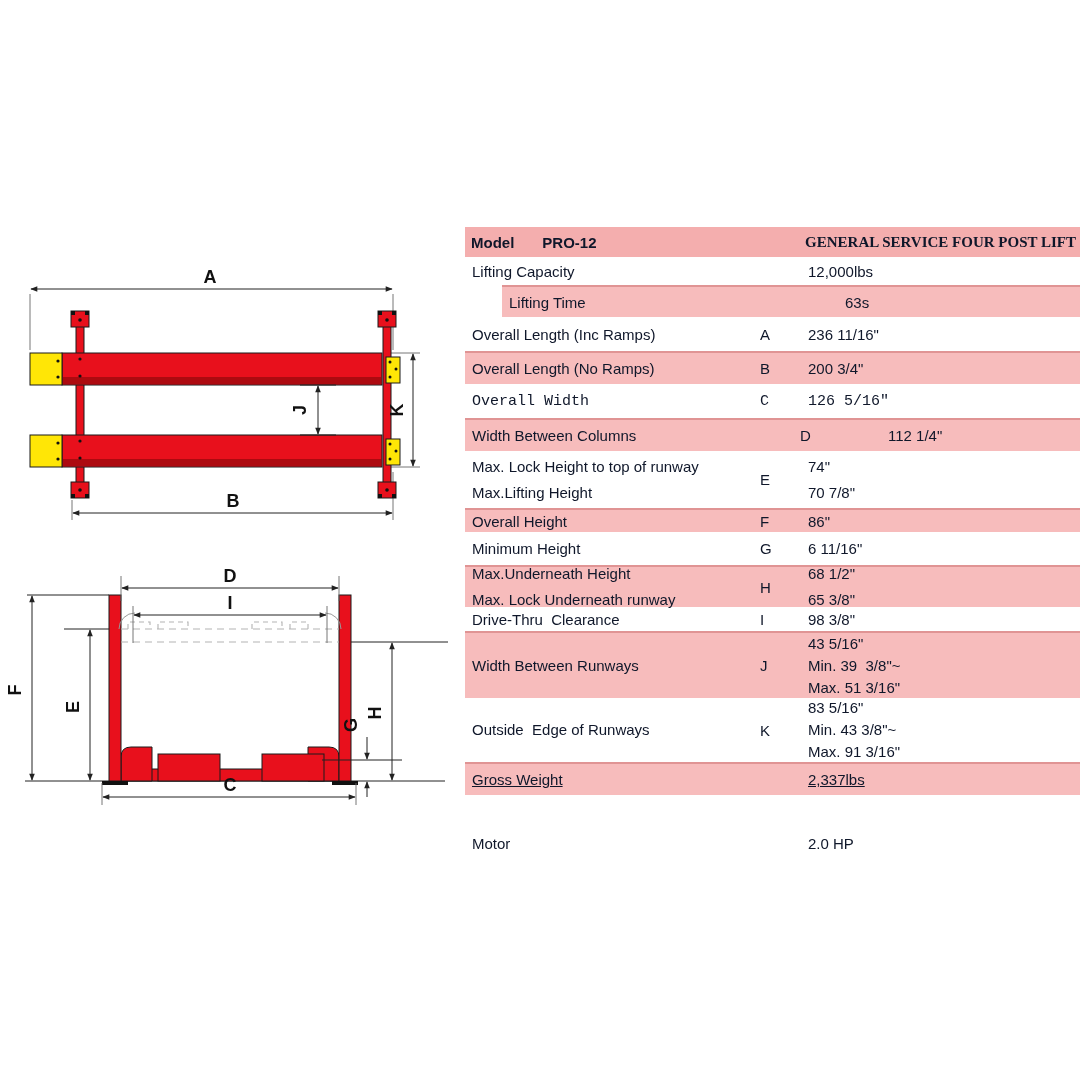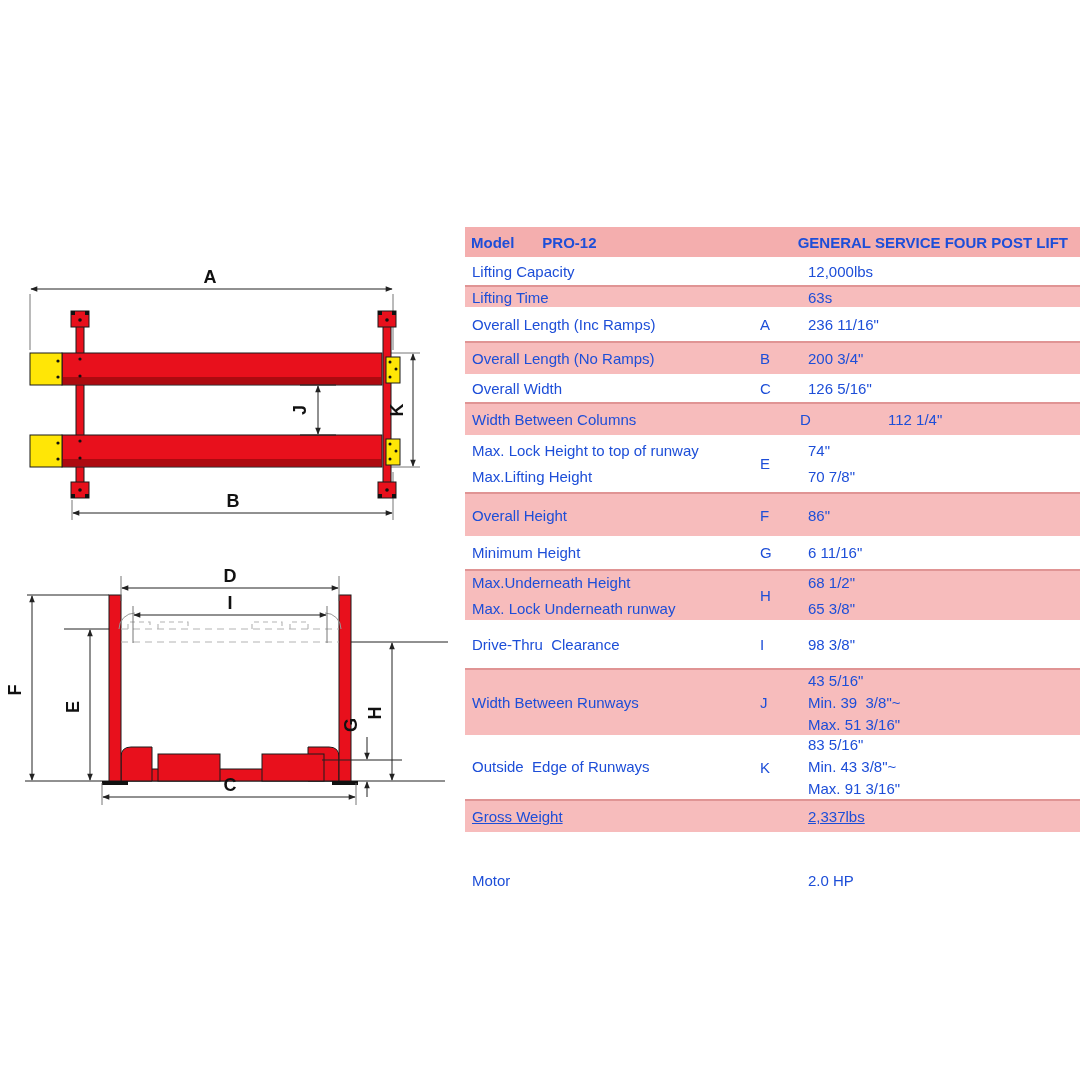--- a/index.html
+++ b/index.html
@@ -22,29 +22,29 @@
   .dashbump{stroke:#b3b3b3;stroke-width:1.1;fill:none;stroke-dasharray:5,4;}
   .hook{stroke:#999;stroke-width:1;fill:none;}
   .redpart{fill:#e8101c;stroke:#1a1a1a;stroke-width:1;}
   .yellowpart{fill:#ffe606;stroke:#1a1a1a;stroke-width:1;}
   .darkstrip{fill:#ad0a10;stroke:none;}
   .blackpart{fill:#111;stroke:none;}
   .bolt{fill:#111;stroke:none;}
   
   #specTable{
     position:absolute;left:465px;top:227px;width:615px;
-    color:#1d4ed8;font-size:15px;
+    color:#0f172a;font-size:15px;
   }
   .thead{
     height:30px;background:#f4aeae;font-weight:bold;
     display:flex;align-items:center;
   }
   .h-model{padding-left:6px;}
   .h-modelval{margin-left:28px;}
-  .h-title{margin-left:auto;padding-right:12px;}
+  .h-title{margin-left:auto;padding-right:4px;font-family:Liberation Serif, serif;}
   .trow{display:flex;align-items:center;box-sizing:border-box;}
   .trow.pink{background:#f7bcbc;border-top:2px solid #e09494;}
   .c-name{flex:0 0 295px;padding-left:7px;box-sizing:border-box;white-space:pre;}
   .c-letter{flex:0 0 48px;}
   .c-value{flex:1;white-space:pre;}
   .trow .ln{line-height:normal;}
   .trow.l2 .ln{line-height:26px;}
   .trow.l3 .ln{line-height:22px;}
 </style>
 </head>
@@ -215,66 +215,66 @@
   <div class="thead">
     <span class="h-model">Model</span>
     <span class="h-modelval">PRO-12</span>
     <span class="h-title">GENERAL SERVICE FOUR POST LIFT</span>
   </div>
 <div class="trow" style="height: 28px;">
     <div class="c-name"><div class="ln">Lifting Capacity</div></div>
     <div class="c-letter"></div>
     <div class="c-value"><div class="ln">12,000lbs</div></div>
   </div>
-    <div class="trow pink" style="height: 22px;">
+    <div class="trow pink" style="height: 32px; margin-left: 37px;">
     <div class="c-name"><div class="ln">Lifting Time</div></div>
     <div class="c-letter"></div>
     <div class="c-value"><div class="ln">63s</div></div>
   </div>
     <div class="trow" style="height: 34px;">
     <div class="c-name"><div class="ln">Overall Length (Inc Ramps)</div></div>
     <div class="c-letter">A</div>
     <div class="c-value"><div class="ln">236 11/16"</div></div>
   </div>
     <div class="trow pink" style="height: 33px;">
     <div class="c-name"><div class="ln">Overall Length (No Ramps)</div></div>
     <div class="c-letter">B</div>
     <div class="c-value"><div class="ln">200 3/4"</div></div>
   </div>
-    <div class="trow" style="height: 28px;">
+    <div class="trow" style="height: 34px; font-family: Liberation Mono, monospace;">
     <div class="c-name"><div class="ln">Overall Width</div></div>
     <div class="c-letter">C</div>
     <div class="c-value"><div class="ln">126 5/16"</div></div>
   </div>
     <div class="trow pink" style="height: 33px; gap: 40px;">
     <div class="c-name"><div class="ln">Width Between Columns</div></div>
     <div class="c-letter">D</div>
     <div class="c-value"><div class="ln">112 1/4"</div></div>
   </div>
     <div class="trow l2" style="height: 57px;">
     <div class="c-name"><div class="ln">Max. Lock Height to top of runway</div><div class="ln">Max.Lifting Height</div></div>
     <div class="c-letter">E</div>
     <div class="c-value"><div class="ln">74"</div><div class="ln">70 7/8"</div></div>
   </div>
-    <div class="trow pink" style="height: 44px;">
+    <div class="trow pink" style="height: 24px;">
     <div class="c-name"><div class="ln">Overall Height</div></div>
     <div class="c-letter">F</div>
     <div class="c-value"><div class="ln">86"</div></div>
   </div>
     <div class="trow" style="height: 33px;">
     <div class="c-name"><div class="ln">Minimum Height</div></div>
     <div class="c-letter">G</div>
     <div class="c-value"><div class="ln">6 11/16"</div></div>
   </div>
-    <div class="trow pink l2" style="height: 51px; justify-content: space-between;">
+    <div class="trow pink l2" style="height: 42px; justify-content: space-between;">
     <div class="c-name"><div class="ln">Max.Underneath Height</div><div class="ln">Max. Lock Underneath runway</div></div>
     <div class="c-letter">H</div>
     <div class="c-value"><div class="ln">68 1/2"</div><div class="ln">65 3/8"</div></div>
   </div>
-    <div class="trow" style="height: 48px;">
+    <div class="trow" style="height: 24px;">
     <div class="c-name"><div class="ln">Drive-Thru  Clearance</div></div>
     <div class="c-letter">I</div>
     <div class="c-value"><div class="ln">98 3/8"</div></div>
   </div>
     <div class="trow pink l3" style="height: 67px;">
     <div class="c-name"><div class="ln">Width Between Runways</div></div>
     <div class="c-letter">J</div>
     <div class="c-value"><div class="ln">43 5/16"</div><div class="ln">Min. 39  3/8"~</div><div class="ln">Max. 51 3/16"</div></div>
   </div>
     <div class="trow l3" style="height: 64px;">

